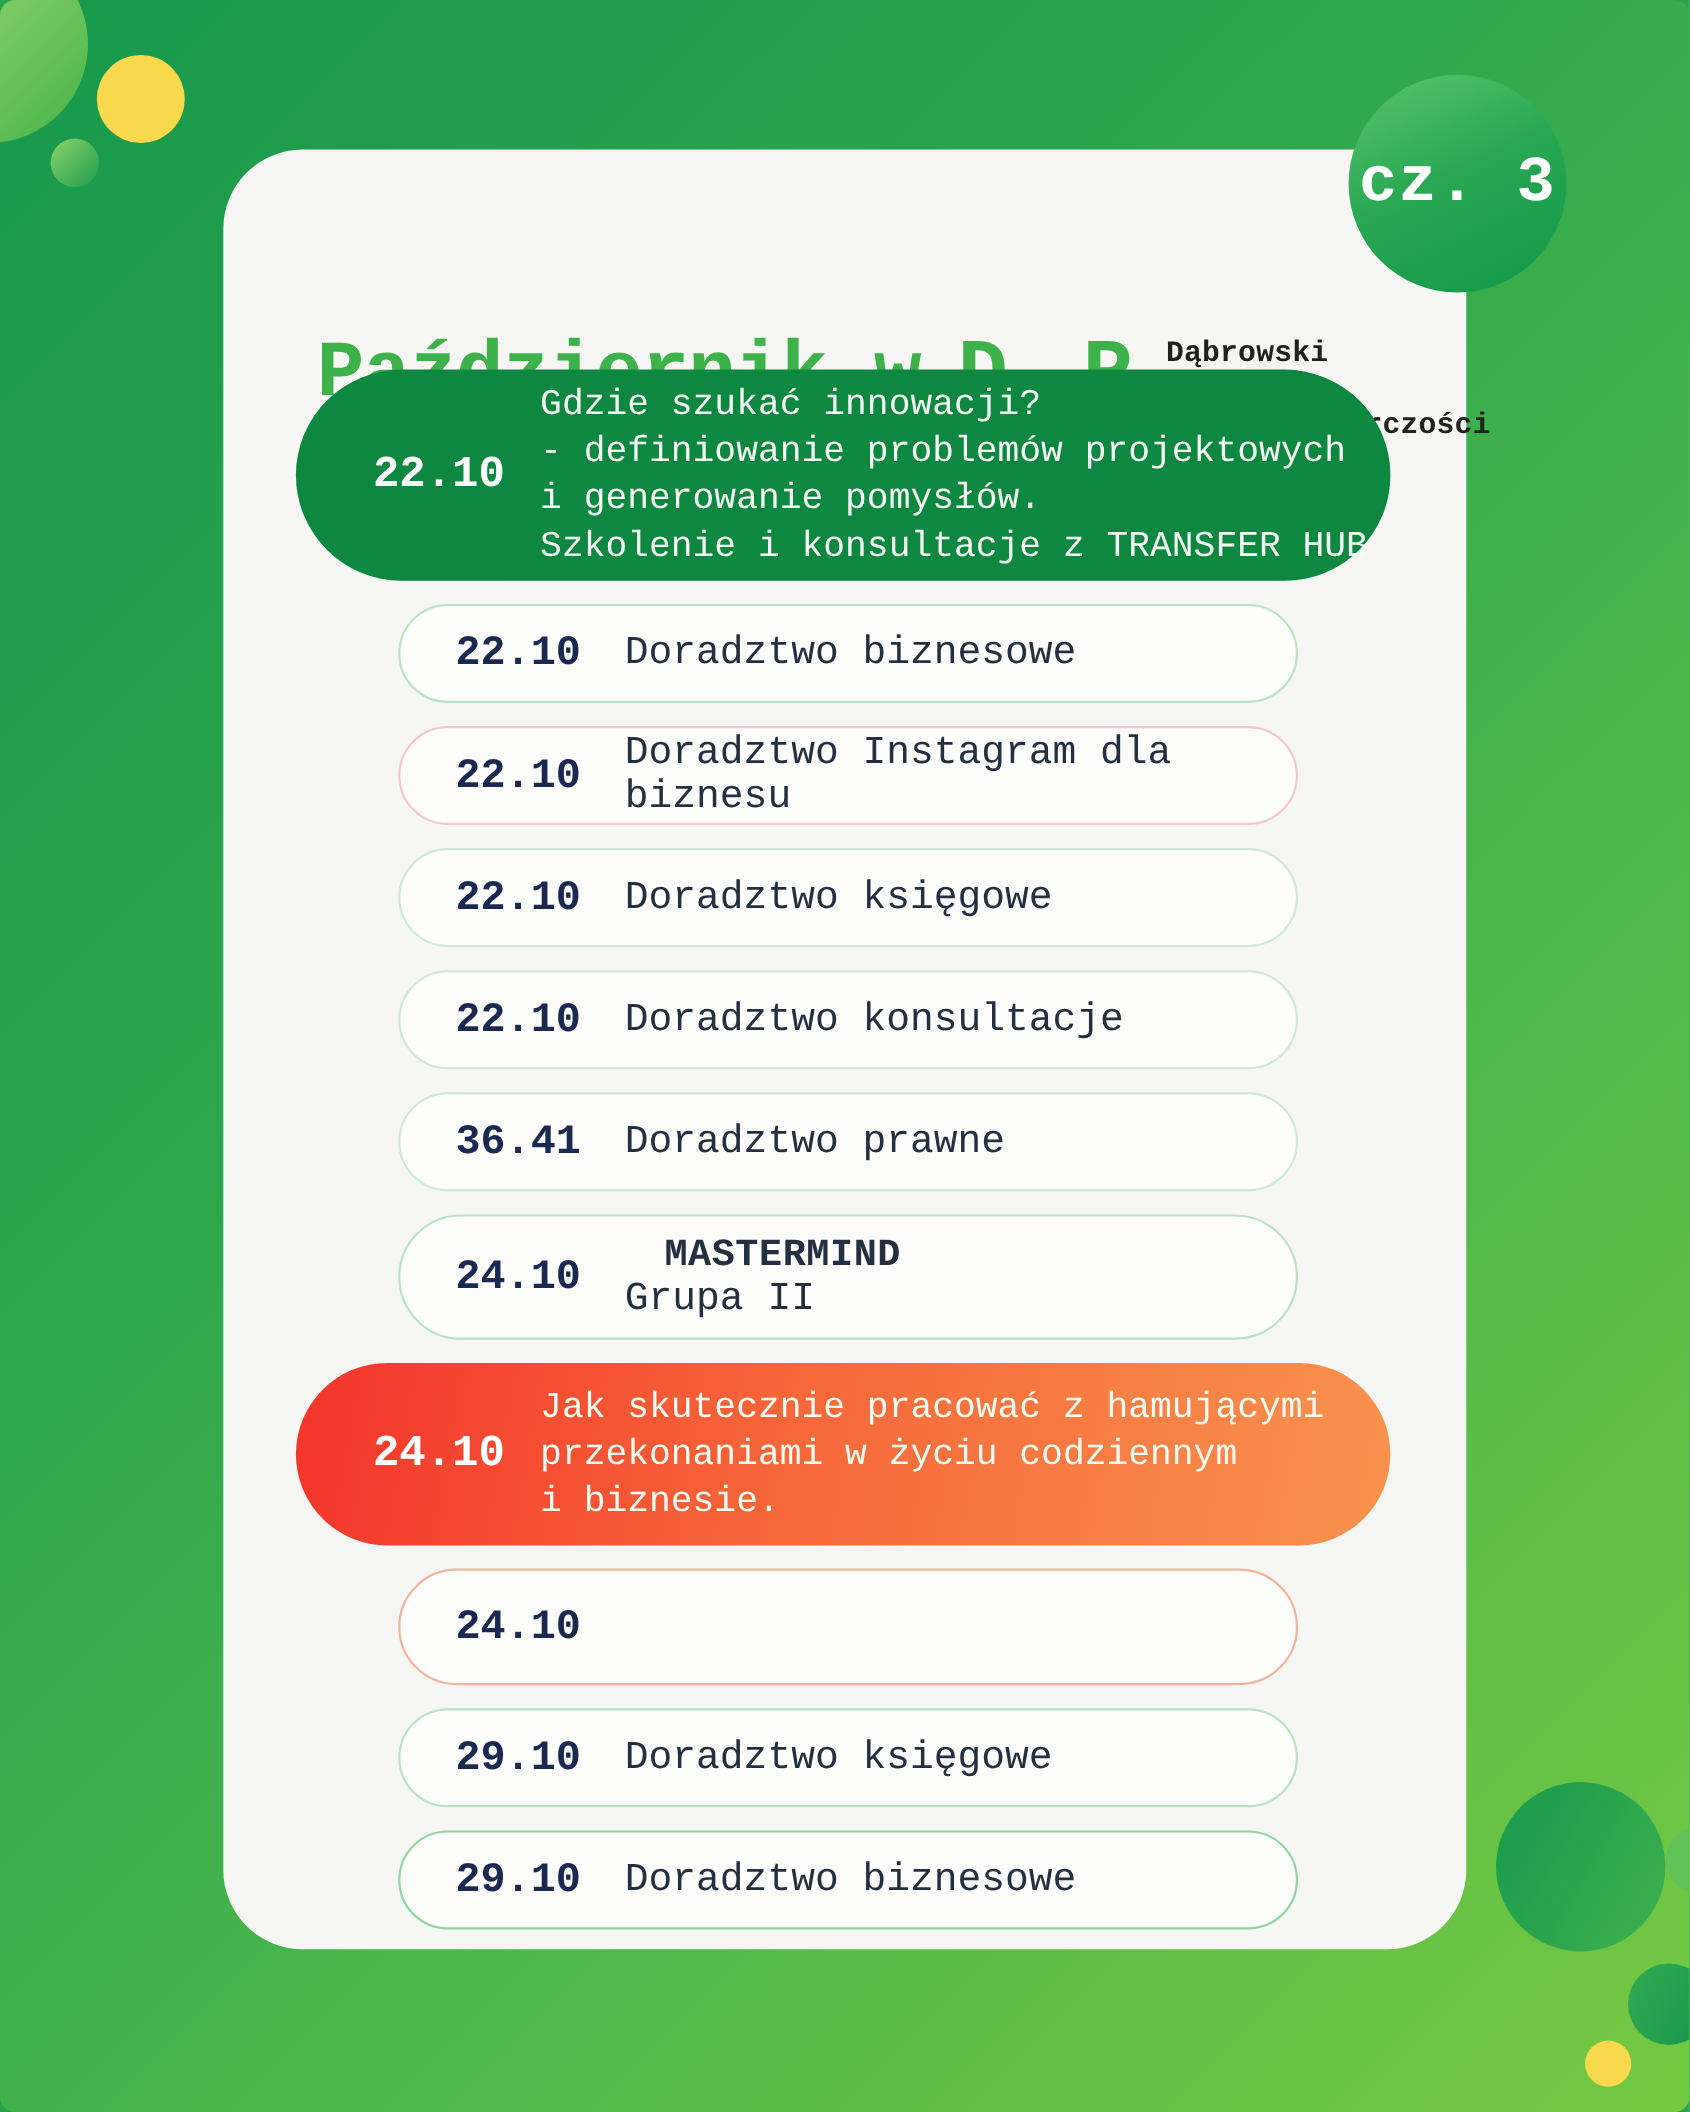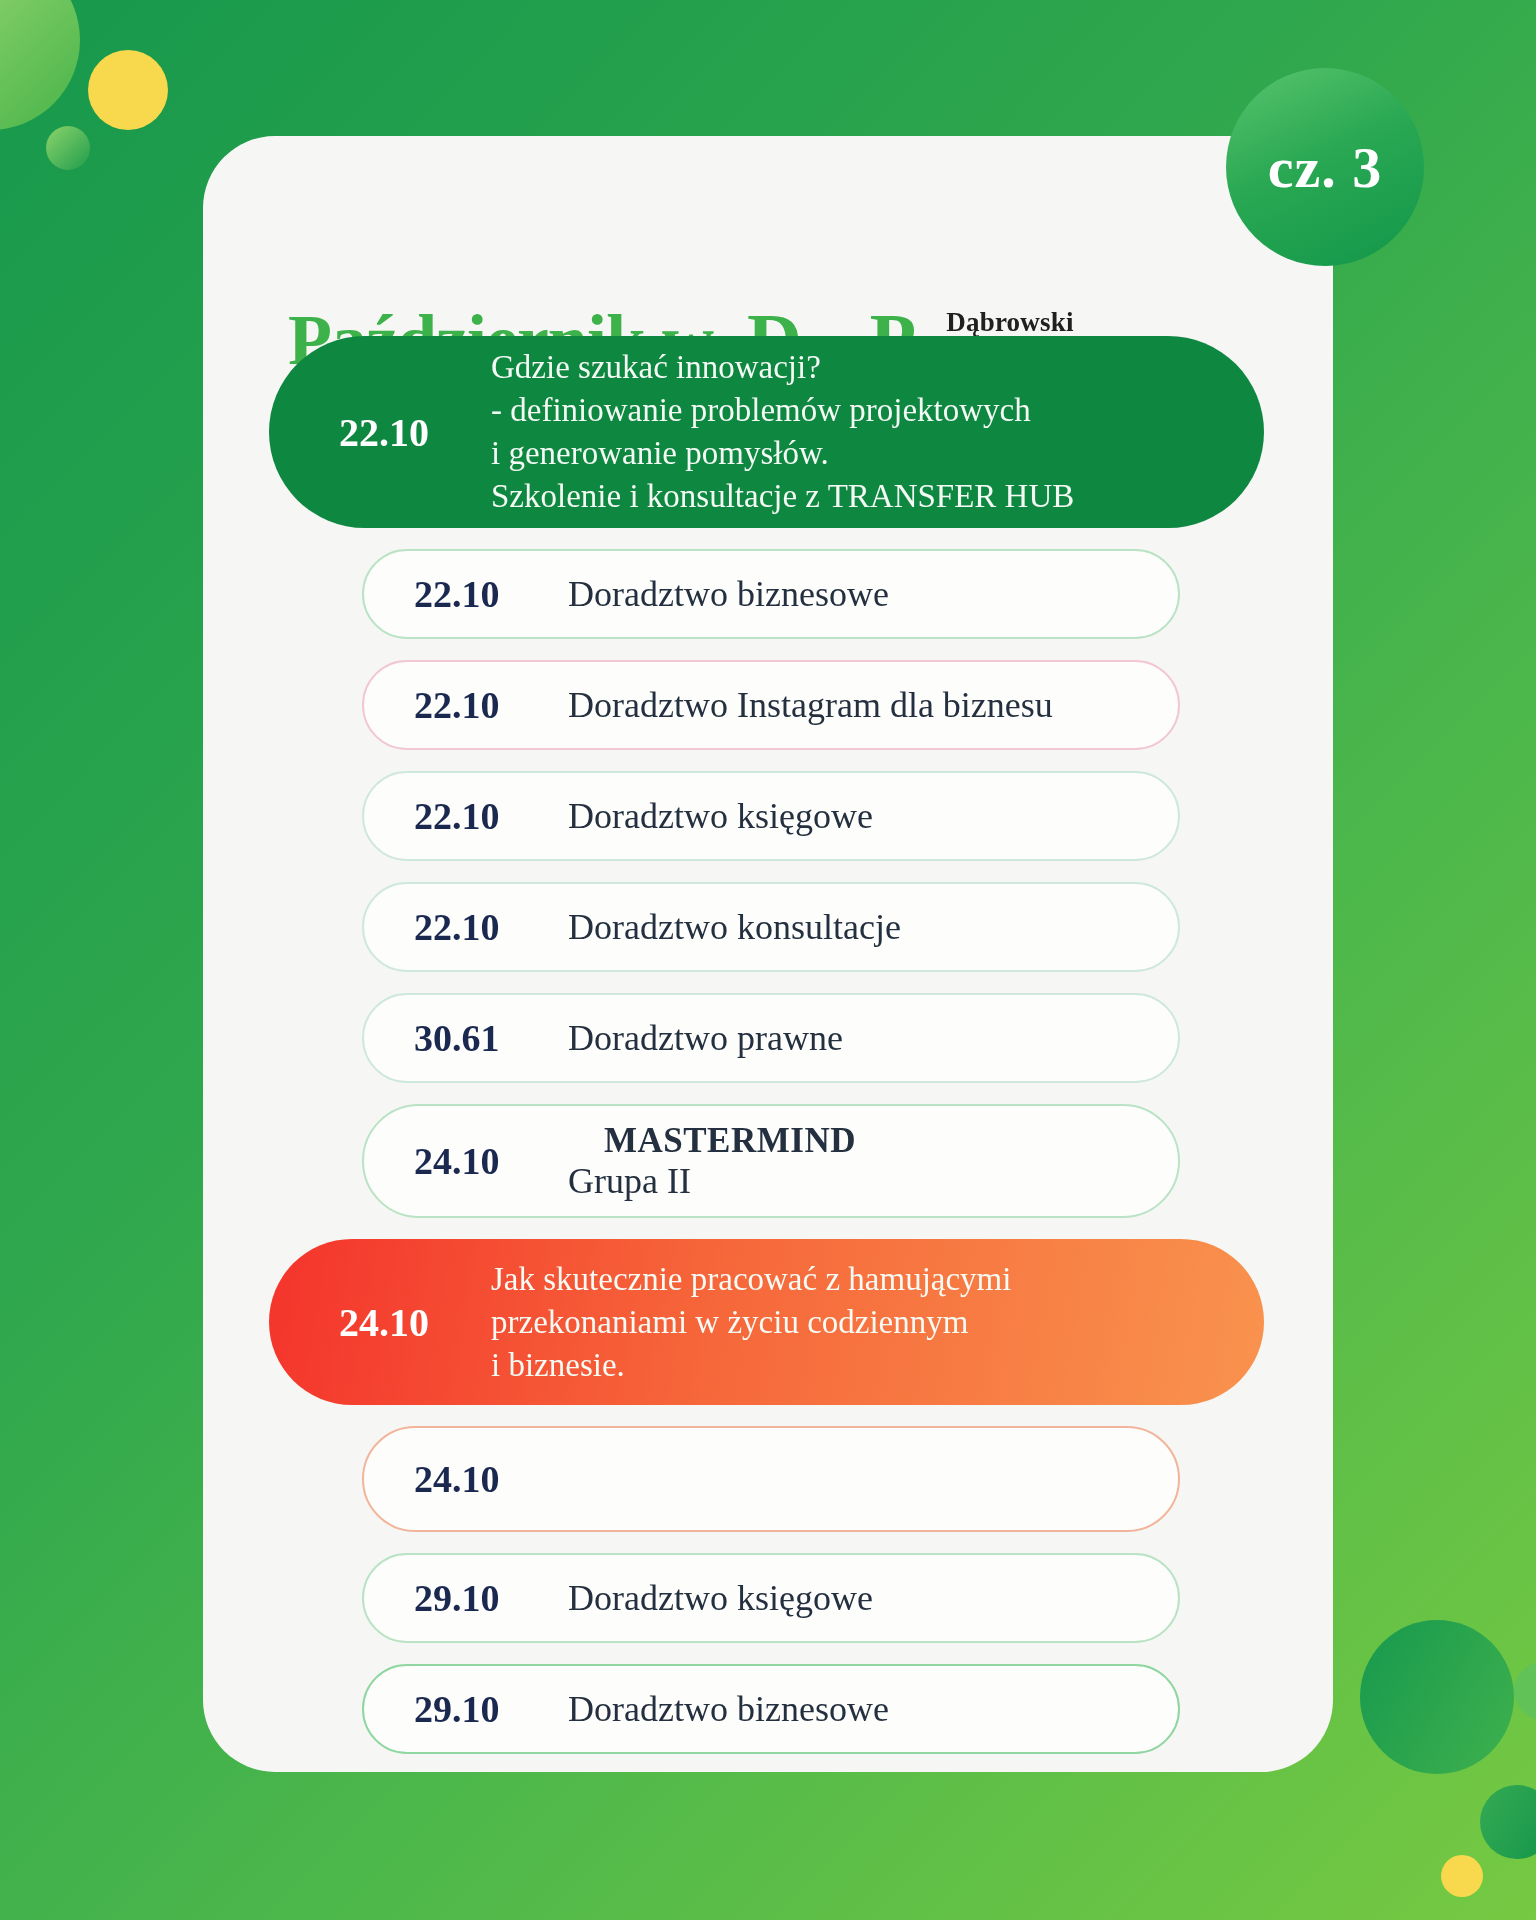--- a/index.html
+++ b/index.html
@@ -1,19 +1,20 @@
 <!DOCTYPE html>
 <html><head>
 <meta charset="utf-8">
 <style>
   html,body{margin:0;padding:0;background:#2aa24d;}
   .canvas{
     position:relative;width:1536px;height:1920px;overflow:hidden;
-    font-family:Liberation Serif, serif;
+    font-family:Liberation Mono, monospace;
     background:linear-gradient(135deg,#17984c 0%,#2fa74d 38%,#4cb74b 64%,#76c942 100%);
+    border-radius:14px;
   }
   .circle{position:absolute;border-radius:50%;}
   .c-tl-big{left:-100px;top:-50px;width:180px;height:180px;
     background:linear-gradient(135deg,#a5dc79 0%,#55ba50 85%);}
   .c-tl-yellow{left:88px;top:50px;width:80px;height:80px;background:#f8d94d;}
   .c-tl-small{left:46px;top:126px;width:44px;height:44px;
     background:linear-gradient(135deg,#8cd46b 0%,#2aa24f 90%);}
   .c-br-big{left:1360px;top:1620px;width:154px;height:154px;
     background:linear-gradient(120deg,#17994e 0%,#3fb14d 100%);}
   .c-r-partial{left:1514px;top:1662px;width:58px;height:58px;background:#60c257;}
@@ -124,21 +125,21 @@
         <div class="date">22.10</div>
         <div class="label">Doradztwo księgowe</div>
       </div>
 
       <div class="pill plain b-teal">
         <div class="date">22.10</div>
         <div class="label">Doradztwo konsultacje</div>
       </div>
 
       <div class="pill plain b-teal">
-        <div class="date">30.61</div>
+        <div class="date">36.41</div>
         <div class="label">Doradztwo prawne</div>
       </div>
 
       <div class="pill plain tall b-green">
         <div class="date">24.10</div>
         <div class="label">
           <div class="strong">MASTERMIND</div>
           <div>Grupa II</div>
         </div>
       </div>

